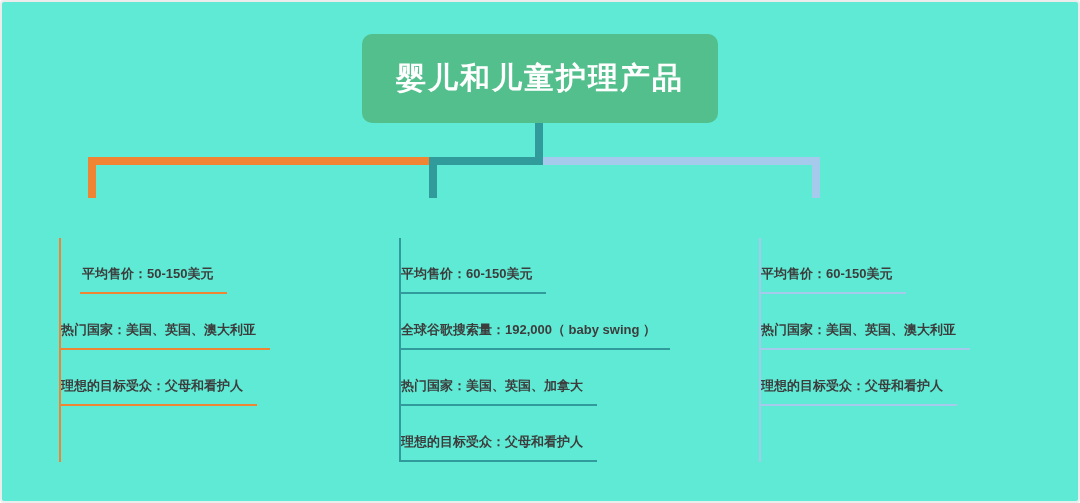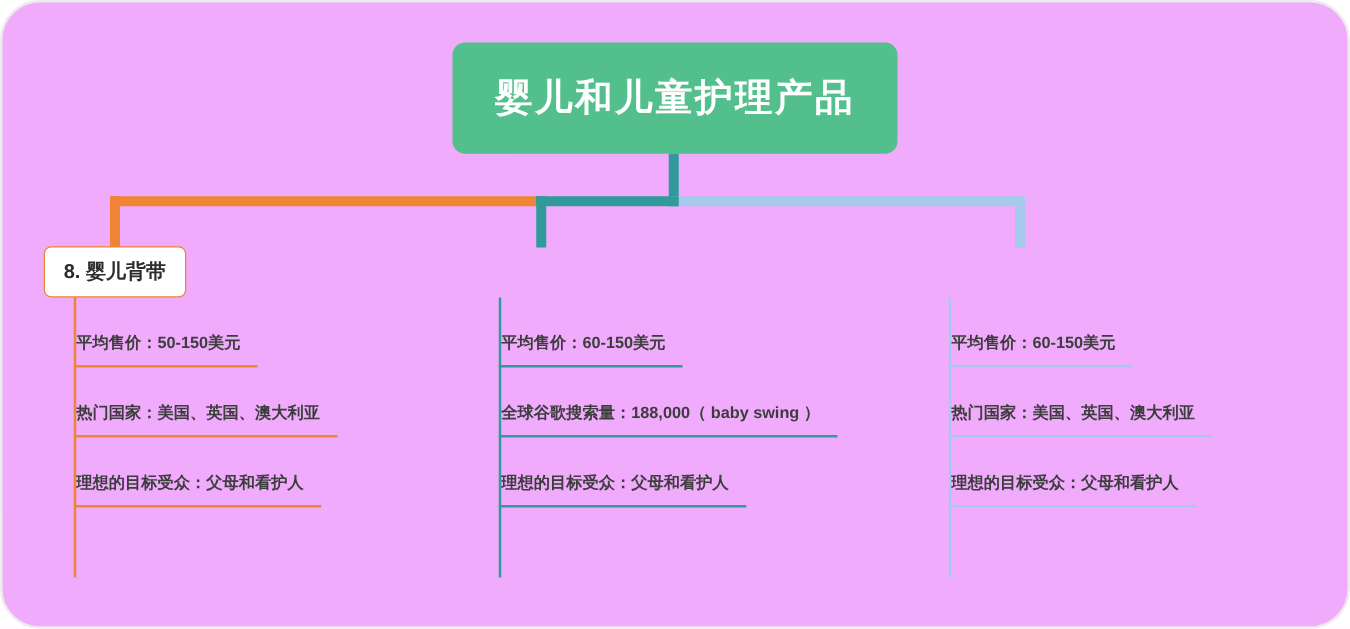--- a/index.html
+++ b/index.html
@@ -4,23 +4,23 @@
 <style>
   * { margin: 0; padding: 0; box-sizing: border-box; }
   html, body { background: #ffffff; }
   body {
     font-family: "Liberation Sans", "DejaVu Sans", sans-serif;
     width: 1080px; height: 503px;
   }
   .canvas {
     position: relative;
     width: 1080px; height: 503px;
-    background: #f0abfc;
+    background: #5eead4;
     border: 2px solid #ececec;
-    border-radius: 32px;
+    border-radius: 4px;
     overflow: hidden;
   }
   
   .root-node {
     position: absolute;
     left: 360px; top: 32px;
     width: 356px; height: 89px;
     border-radius: 10px;
     display: flex; align-items: center; justify-content: center;
     color: #ffffff;
@@ -89,43 +89,43 @@
 
   <div class="stem" style="background: rgb(49, 155, 155);"></div>
   <div class="hbar" style="left: 86px; width: 349px; background: rgb(238, 132, 52);"></div>
   <div class="hbar" style="left: 535px; width: 283px; background: rgb(166, 202, 235);"></div>
   <div class="hbar" style="left: 427px; width: 114px; background: rgb(49, 155, 155);"></div>
 
   <div class="branch-drop" style="left: 86px; background: rgb(238, 132, 52);"></div>
   <div class="branch-drop" style="left: 427px; background: rgb(49, 155, 155);"></div>
   <div class="branch-drop" style="left: 810px; background: rgb(166, 202, 235);"></div>
 
-  <div class="branch-node" style="left: 33px; border-color: rgb(238, 132, 52);">
-    <span>8. 婴儿背带</span>
-  </div>
   <div class="branch-col" style="left:57px">
     <div class="spine" style="background: rgb(238, 132, 52);"></div>
     <div class="leaf-row">
-        <span class="leaf" style="border-bottom-color: rgb(238, 132, 52);">平均售价：50-150美元</span>
+        <span class="leaf" style="border-bottom-color: rgb(238, 132, 52); margin-left: 21px;">平均售价：50-150美元</span>
       </div>
     <div class="leaf-row">
         <span class="leaf" style="border-bottom-color: rgb(238, 132, 52);">热门国家：美国、英国、澳大利亚</span>
       </div>
     <div class="leaf-row">
         <span class="leaf" style="border-bottom-color: rgb(238, 132, 52);">理想的目标受众：父母和看护人</span>
       </div>
   </div>
 
   <div class="branch-col" style="left:397px">
     <div class="spine" style="background: rgb(49, 155, 155);"></div>
     <div class="leaf-row">
         <span class="leaf" style="border-bottom-color: rgb(49, 155, 155);">平均售价：60-150美元</span>
       </div>
     <div class="leaf-row">
-        <span class="leaf" style="border-bottom-color: rgb(49, 155, 155);">全球谷歌搜索量：188,000（ baby swing ）</span>
+        <span class="leaf" style="border-bottom-color: rgb(49, 155, 155);">全球谷歌搜索量：192,000（ baby swing ）</span>
+      </div>
+    <div class="leaf-row">
+        <span class="leaf" style="border-bottom-color: rgb(49, 155, 155);">热门国家：美国、英国、加拿大</span>
       </div>
     <div class="leaf-row">
         <span class="leaf" style="border-bottom-color: rgb(49, 155, 155);">理想的目标受众：父母和看护人</span>
       </div>
   </div>
 
   <div class="branch-col" style="left:757px">
     <div class="spine" style="background: rgb(166, 202, 235);"></div>
     <div class="leaf-row">
         <span class="leaf" style="border-bottom-color: rgb(166, 202, 235);">平均售价：60-150美元</span>

